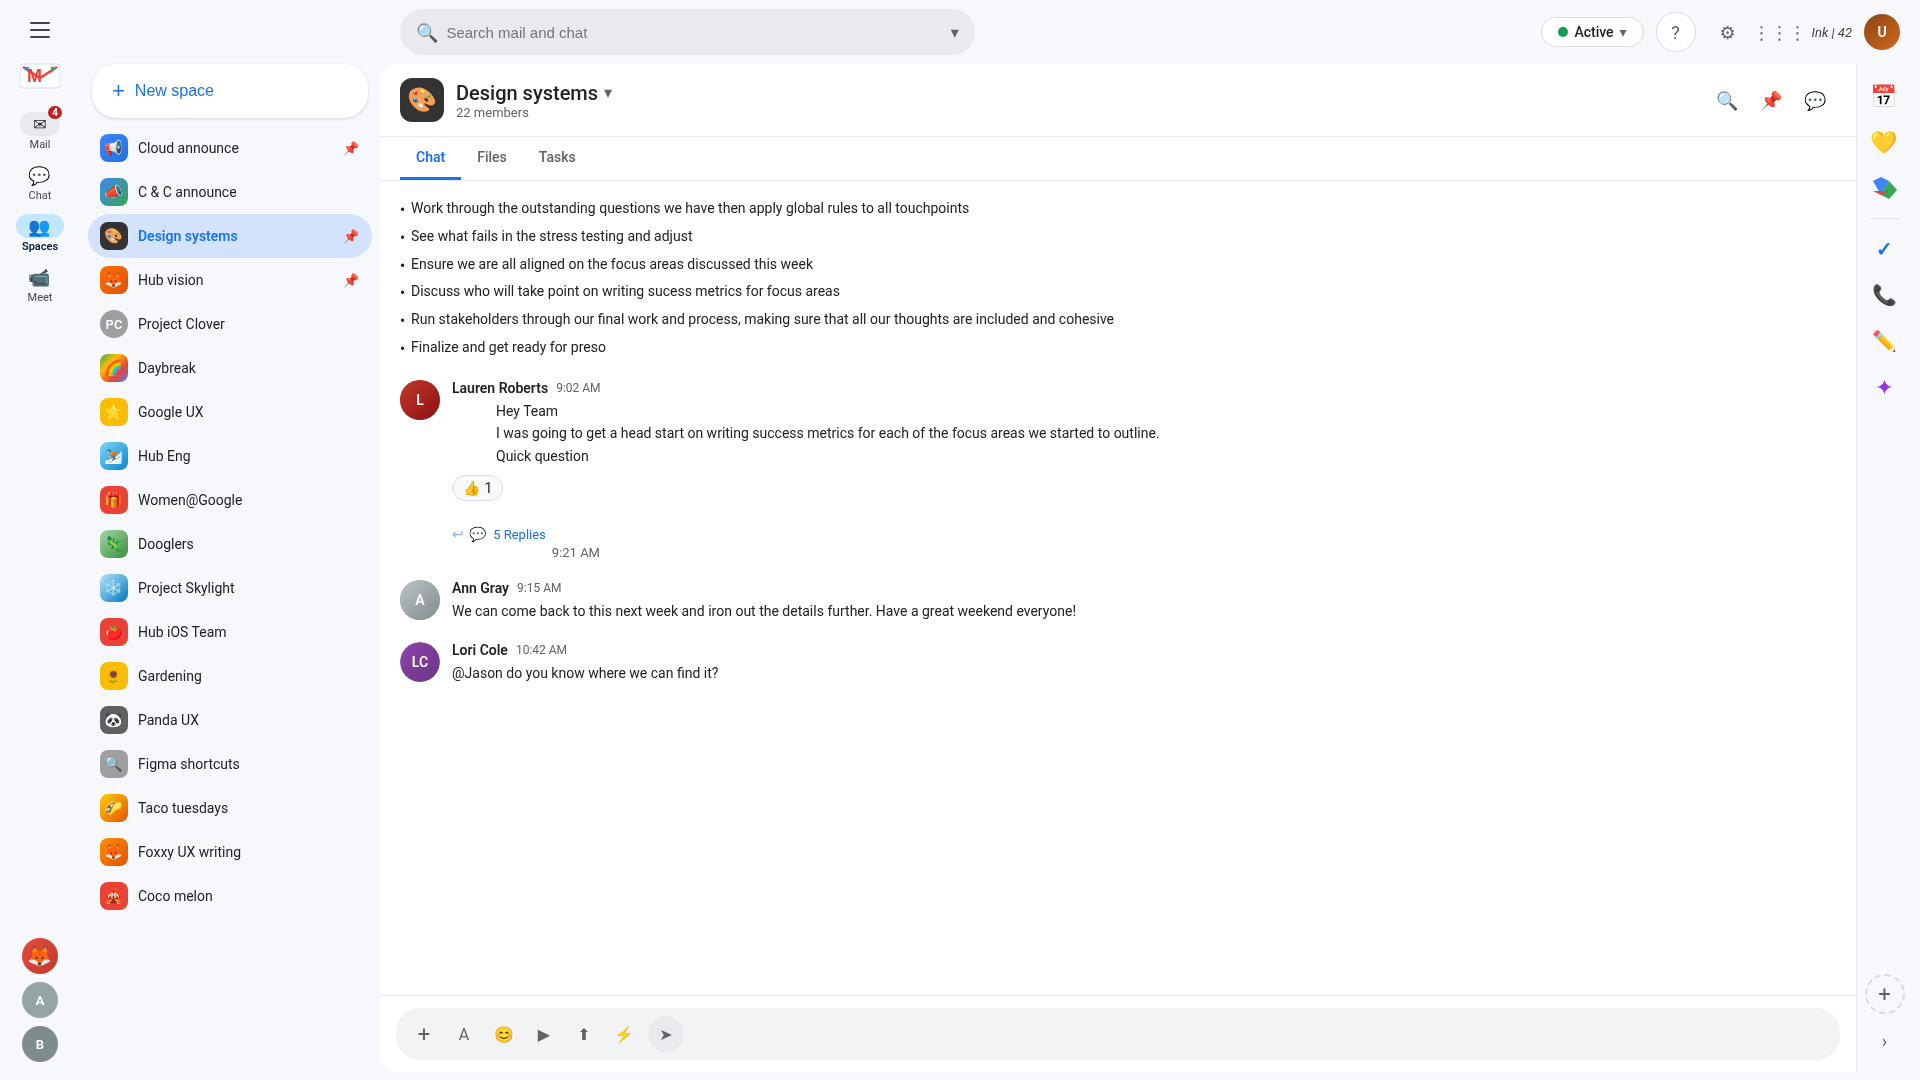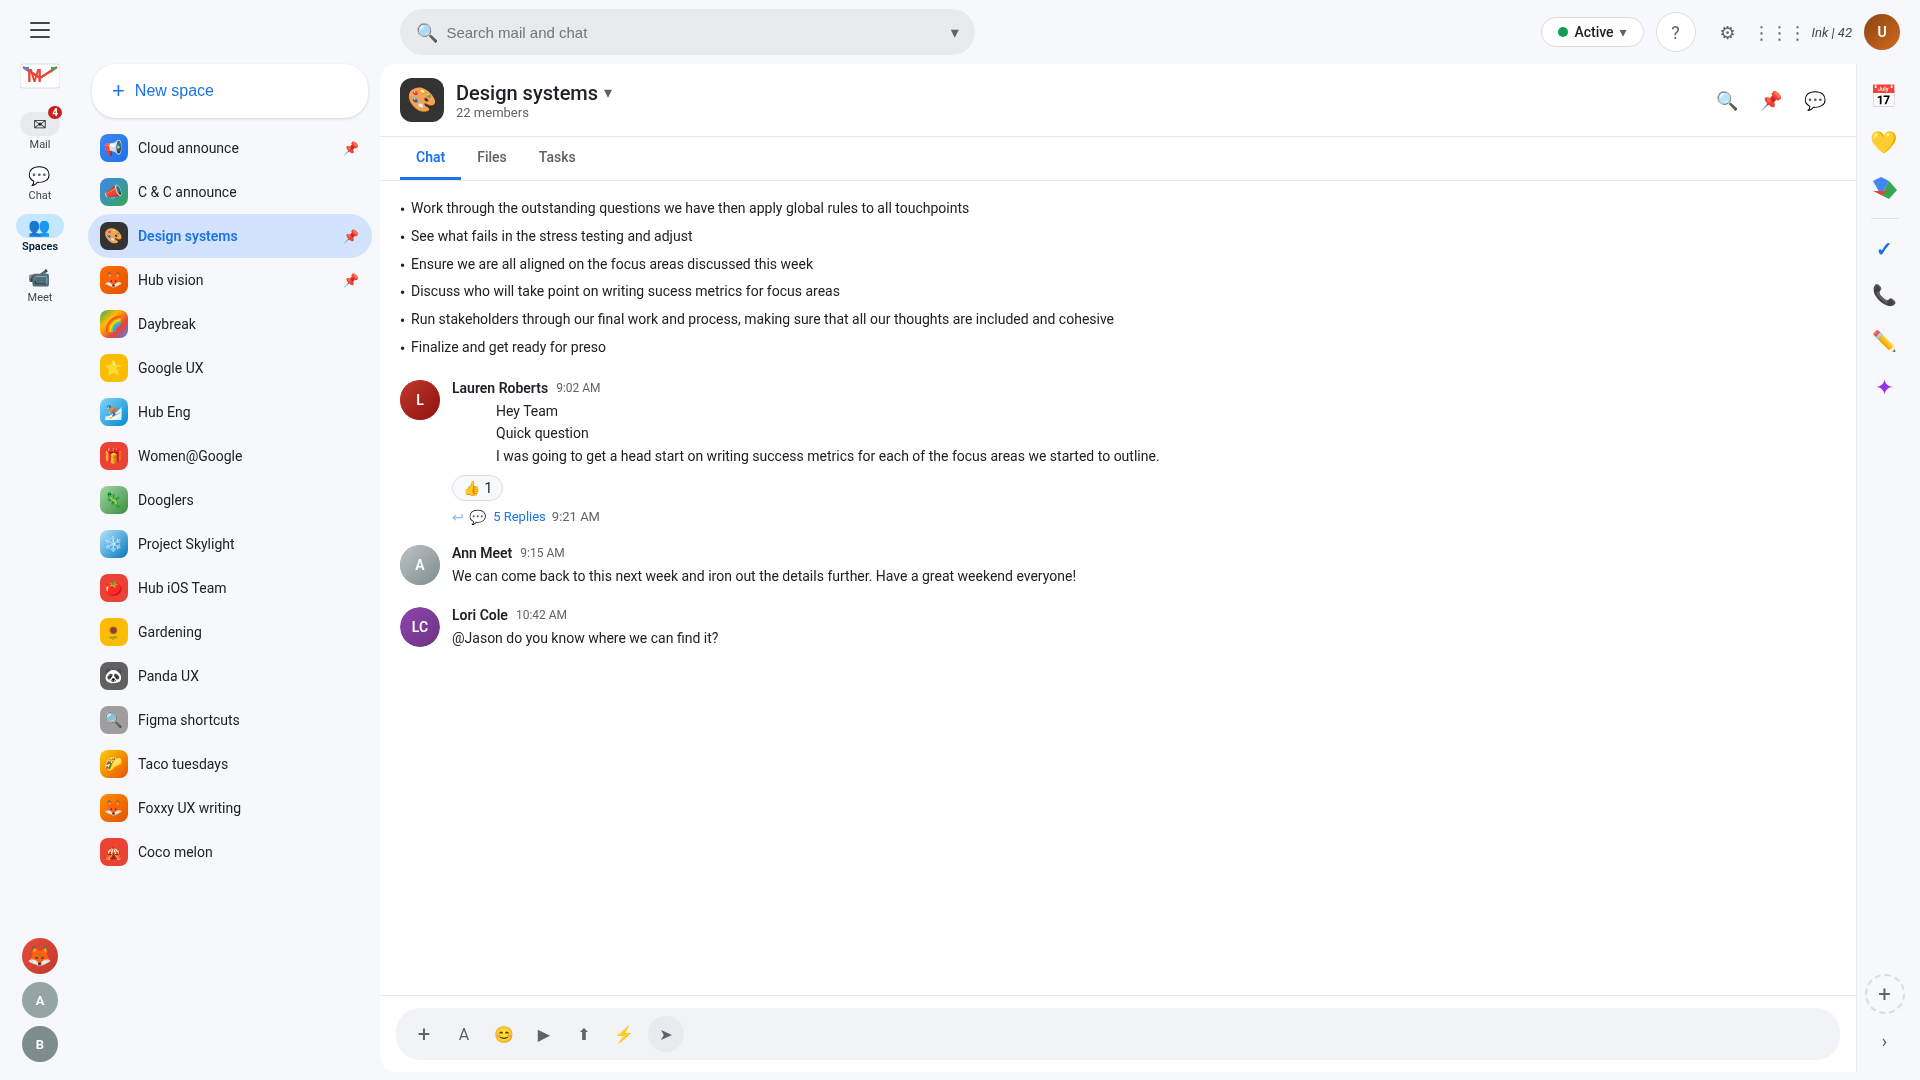--- a/index.html
+++ b/index.html
@@ -106,20 +106,24 @@
       <span style="flex:1;font-size:14px;color:#1a73e8;font-weight:600;">Design systems</span>
       <span style="color:#1a73e8;font-size:13px;">📌</span>
     </li>
 
     <li style="display:flex;align-items:center;gap:10px;padding:8px 12px;border-radius:24px;cursor:pointer;">
       <div style="width:28px;height:28px;border-radius:8px;flex-shrink:0;background:linear-gradient(135deg,#ff6d00,#e65100);display:flex;align-items:center;justify-content:center;font-size:15px;">🦊</div>
       <span style="flex:1;font-size:14px;color:#202124;">Hub vision</span>
       <span style="color:#80868b;font-size:13px;">📌</span>
     </li>
 
+    <li style="display:flex;align-items:center;gap:10px;padding:8px 12px;border-radius:24px;cursor:pointer;">
+      <div style="width:28px;height:28px;border-radius:50%;flex-shrink:0;background:#9e9e9e;display:flex;align-items:center;justify-content:center;font-size:13px;color:white;font-weight:600;">PC</div>
+      <span style="flex:1;font-size:14px;color:#202124;">Project Clover</span>
+    </li>
 
     <li style="display:flex;align-items:center;gap:10px;padding:8px 12px;border-radius:24px;cursor:pointer;">
       <div style="width:28px;height:28px;border-radius:8px;flex-shrink:0;background:linear-gradient(135deg,#34a853,#fbbc04,#ea4335,#4285f4);display:flex;align-items:center;justify-content:center;font-size:15px;">🌈</div>
       <span style="flex:1;font-size:14px;color:#202124;">Daybreak</span>
     </li>
 
     <li style="display:flex;align-items:center;gap:10px;padding:8px 12px;border-radius:24px;cursor:pointer;">
       <div style="width:28px;height:28px;border-radius:8px;flex-shrink:0;background:#fbbc04;display:flex;align-items:center;justify-content:center;font-size:15px;">⭐</div>
       <span style="flex:1;font-size:14px;color:#202124;">Google UX</span>
     </li>
@@ -270,45 +274,45 @@
           <div style="width:40px;height:40px;border-radius:50%;flex-shrink:0;background:linear-gradient(135deg,#c0392b,#e74c3c);display:flex;align-items:center;justify-content:center;overflow:hidden;">
             <div style="width:40px;height:40px;background:linear-gradient(135deg,#c0392b,#8e1010);border-radius:50%;display:flex;align-items:center;justify-content:center;color:white;font-size:14px;font-weight:600;">L</div>
           </div>
           <div style="flex:1;">
             <div style="display:flex;align-items:center;gap:8px;margin-bottom:4px;">
               <span style="font-weight:600;font-size:14px;color:#202124;">Lauren Roberts</span>
               <span style="font-size:12px;color:#5f6368;">9:02 AM</span>
             </div>
             <div style="font-size:14px;color:#202124;line-height:1.6;margin-left:44px;">
               <div>Hey Team</div>
+              <div>I was going to get a head start on writing success metrics for each of the focus areas we started to outline.</div>
               <div>Quick question</div>
-              <div>I was going to get a head start on writing success metrics for each of the focus areas we started to outline.</div>
             </div>
             <div style="margin-top:8px;">
               <span style="display:inline-flex;align-items:center;gap:4px;background:#f8f9fa;border:1px solid #dadce0;border-radius:16px;padding:4px 10px;font-size:14px;cursor:pointer;">
                 <span>👍</span>
                 <span>1</span>
               </span>
             </div>
             <div style="display:flex;align-items:center;gap:6px;margin-top:8px;color:#1a73e8;font-size:13px;cursor:pointer;padding-left:0;">
               <span style="font-size:14px;opacity:0.5;">↩</span>
               <span style="font-size:14px;">💬</span>
               <span>5 Replies</span>
-              <span style="color:#5f6368;">9:21 AM</span>
+              <span style="color:#5f6368;margin-top:36px;">9:21 AM</span>
             </div>
           </div>
         </div>
 
         <div style="display:flex;gap:12px;margin-bottom:20px;">
           <div style="width:40px;height:40px;border-radius:50%;flex-shrink:0;background:#95a5a6;display:flex;align-items:center;justify-content:center;color:white;font-size:14px;font-weight:600;overflow:hidden;">
             <div style="width:40px;height:40px;border-radius:50%;background:linear-gradient(135deg,#bdc3c7,#7f8c8d);display:flex;align-items:center;justify-content:center;color:white;font-size:14px;font-weight:600;">A</div>
           </div>
           <div style="flex:1;">
             <div style="display:flex;align-items:center;gap:8px;margin-bottom:4px;">
-              <span style="font-weight:600;font-size:14px;color:#202124;">Ann Meet</span>
+              <span style="font-weight:600;font-size:14px;color:#202124;">Ann Gray</span>
               <span style="font-size:12px;color:#5f6368;text-align:right;">9:15 AM</span>
             </div>
             <div style="font-size:14px;color:#202124;line-height:1.6;">We can come back to this next week and iron out the details further. Have a great weekend everyone!</div>
           </div>
         </div>
 
         <div style="display:flex;gap:12px;margin-bottom:4px;">
           <div style="width:40px;height:40px;border-radius:50%;flex-shrink:0;overflow:hidden;">
             <div style="width:40px;height:40px;border-radius:50%;background:linear-gradient(135deg,#8e44ad,#6c3483);display:flex;align-items:center;justify-content:center;color:white;font-size:14px;font-weight:600;">LC</div>
           </div>

